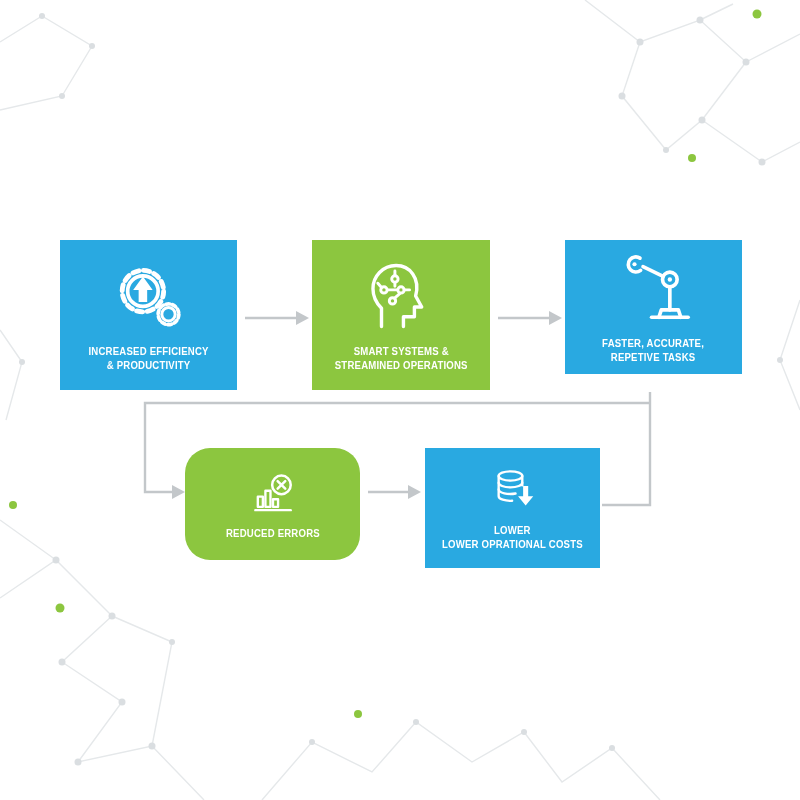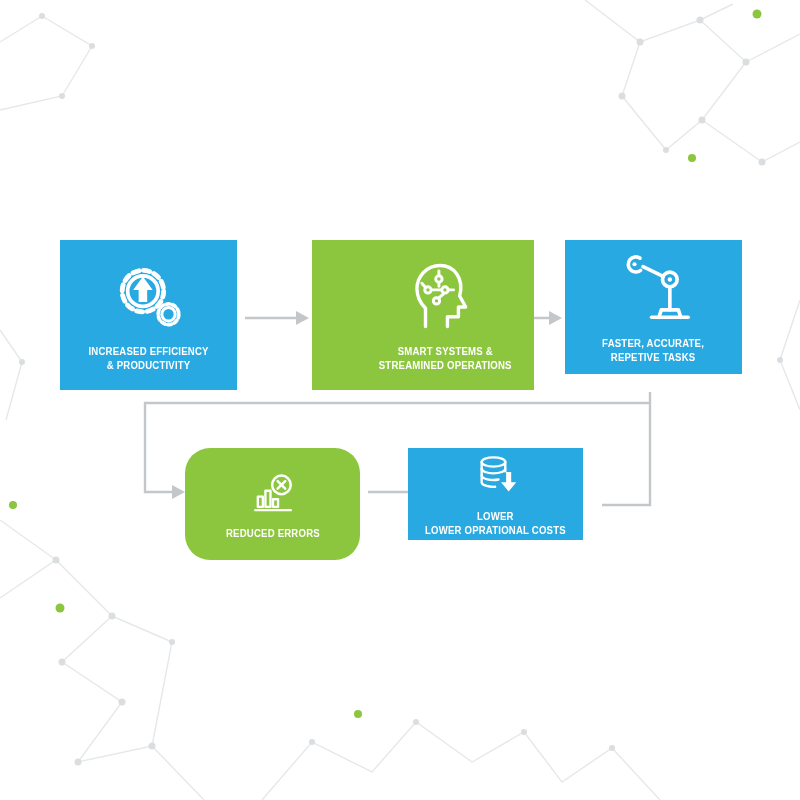--- a/index.html
+++ b/index.html
@@ -106,21 +106,21 @@
         <circle class="ln" cx="48" cy="47" r="5.5" stroke-width="2.5"></circle>
         <circle class="ln" cx="48" cy="47" r="8.5" stroke-width="3" stroke-dasharray="3 2.4"></circle>
       </svg>
     </div>
     <div class="label">
       <div>INCREASED EFFICIENCY</div>
       <div>&amp; PRODUCTIVITY</div>
     </div>
   </div>
 
-  <div class="box green row1" style="left:312px;top:240px;width:178px;height:150px;padding-left:44px;">
+  <div class="box green row1" style="left:312px;top:240px;width:178px;height:150px;">
     <div class="icon">
       <svg viewBox="0 0 64 64">
         <path class="ln" stroke-width="2.8" d="M34 57 V49 H43 V41 H49 L44 32 C48 17 39 7 28 7 C17 7 9 16 9 26 C9 33 12 38 16 42 V57"></path>
         <circle class="ln" stroke-width="2.4" cx="27" cy="18" r="2.6"></circle>
         <circle class="ln" stroke-width="2.4" cx="18" cy="27" r="2.6"></circle>
         <circle class="ln" stroke-width="2.4" cx="32" cy="27" r="2.6"></circle>
         <circle class="ln" stroke-width="2.4" cx="25" cy="36" r="2.6"></circle>
         <path class="ln" stroke-width="2.4" d="M27 21 V24 M21 27 H29 M31 30 L27 33.5 M34.5 27 H39 M27 15 V11.5 M16 25 L13 21.5"></path>
       </svg>
     </div>
@@ -158,21 +158,21 @@
         <rect class="ln" stroke-width="2.8" x="32" y="37" width="6" height="9"></rect>
         <circle class="ln" stroke-width="3" cx="42" cy="20" r="11"></circle>
         <path class="ln" stroke-width="3" d="M37.5 15.5 L46.5 24.5 M46.5 15.5 L37.5 24.5"></path>
       </svg>
     </div>
     <div class="label">
       <div>REDUCED ERRORS</div>
     </div>
   </div>
 
-  <div class="box blue row2" style="left:408px;top:448px;width:175px;height:92px;">
+  <div class="box blue row2" style="left:425px;top:448px;width:175px;height:120px;">
     <div class="icon">
       <svg viewBox="0 0 64 64">
         <ellipse class="ln" stroke-width="2.8" cx="29" cy="13" rx="14" ry="5.5"></ellipse>
         <path class="ln" stroke-width="2.8" d="M15 13 V37 A14 5.5 0 0 0 31 42.4"></path>
         <path class="ln" stroke-width="2.8" d="M43 13 V24"></path>
         <path class="ln" stroke-width="2.8" d="M15 21 A14 5.5 0 0 0 43 21"></path>
         <path class="ln" stroke-width="2.8" d="M15 29 A14 5.5 0 0 0 35 33.8"></path>
         <polygon class="fl" points="44,25 50,25 50,37 56,37 47,48 38,37 44,37"></polygon>
       </svg>
     </div>

